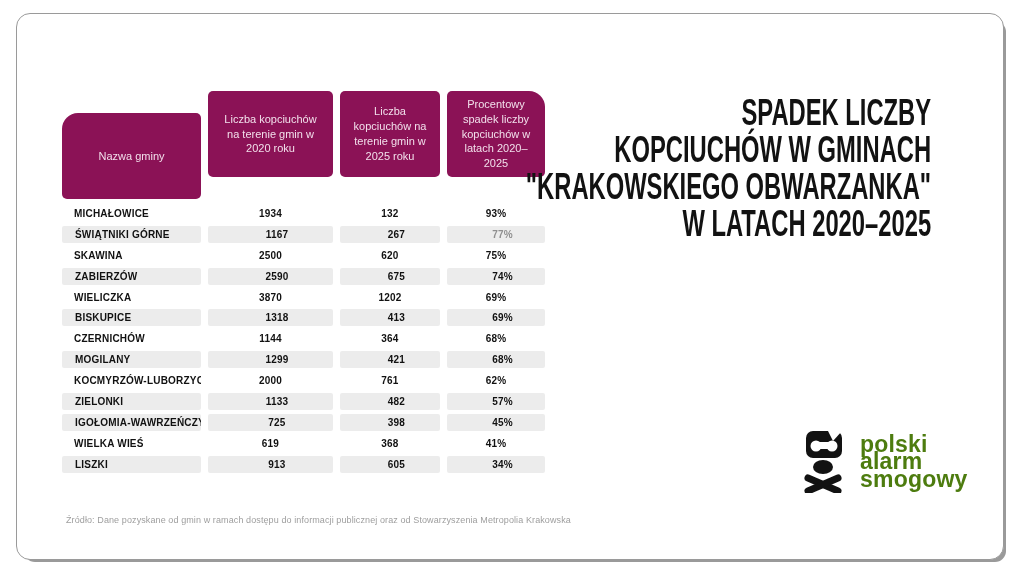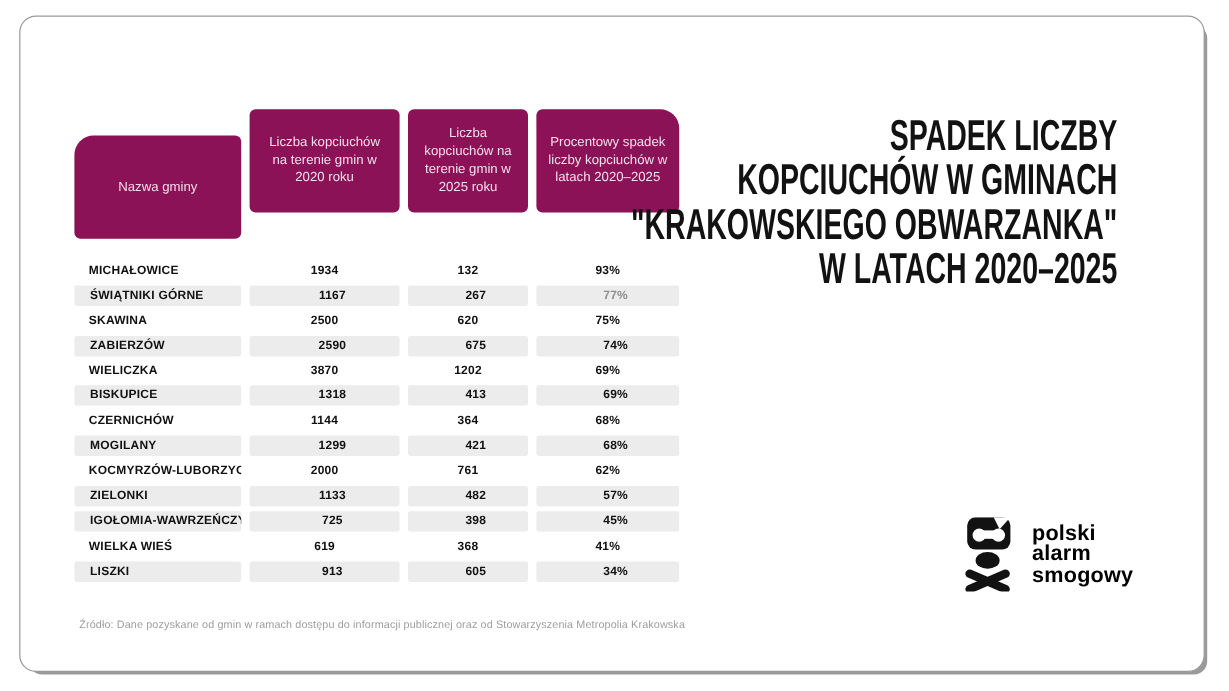--- a/index.html
+++ b/index.html
@@ -22,23 +22,23 @@
     color:#f2dfeb; font-size:11px; line-height:1.35;
     display:flex; align-items:center; justify-content:center; text-align:center;
     border-radius:5px; padding:0 9px;
   }
   .hcell.first { border-top-left-radius:16px;margin-top:22px; }
   .hcell.last  { border-top-right-radius:16px; }
 
   .c1 { width:139px; }
   .c2 { width:125px; }
   .c3 { width:100px; }
-  .c4 { width:119px; }
+  .c4 { width:98px; }
 
-  .rows { margin-top:18px; }
+  .rows { margin-top:6px; }
   .row { display:flex; gap:7px; height:17px; margin-bottom:3.9px; }
   .cell {
     font-size:10px; font-weight:700; color:var(--ink, #111111);
     line-height:17px; text-align:center; letter-spacing:0.2px;
     border-radius:2px; white-space:nowrap; overflow:hidden;
   }
   .cell.c1 { text-align:left; padding-left:12px; }
   .row.striped .cell { background:var(--stripe, #ececec);padding-left:13px; }
   .cell.muted { color:var(--muted, #8f8f8f); }
 
@@ -53,21 +53,21 @@
   .title {
     position:absolute; top:80px; right:72px;
     text-align:right; color:#121212;
     font-size:36px; font-weight:700; line-height:37px;
     transform:scaleX(0.66); transform-origin:100% 0;
     white-space:nowrap;
   }
 
   .logo { position:absolute; left:784px; top:417px; display:flex; align-items:center; gap:13px; }
   .logo svg { display:block; }
-  .logo-text { font-size:18px; font-weight:700; line-height:17.5px; color:#000000; letter-spacing:0.2px; }
+  .logo-text { font-size:23px; font-weight:700; line-height:17.5px; color:#4d7c0f; letter-spacing:0.2px; }
 </style>
 </head>
 <body>
 
 <div class="card">
 
   <div class="tbl">
     <div class="thead">
       <div class="hcell c1 first">Nazwa gminy</div>
       <div class="hcell c2">Liczba kopciuchów na terenie gmin w 2020 roku</div>

